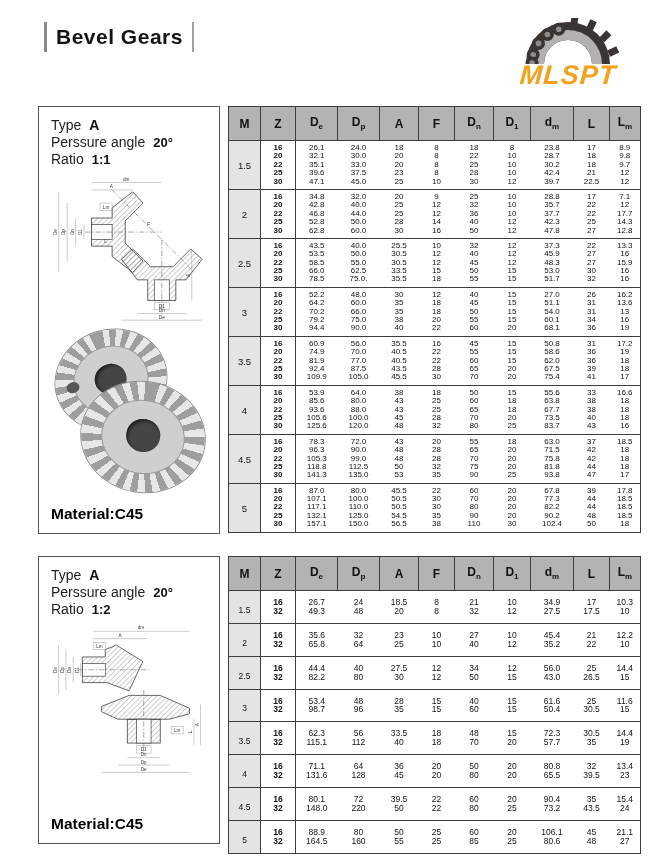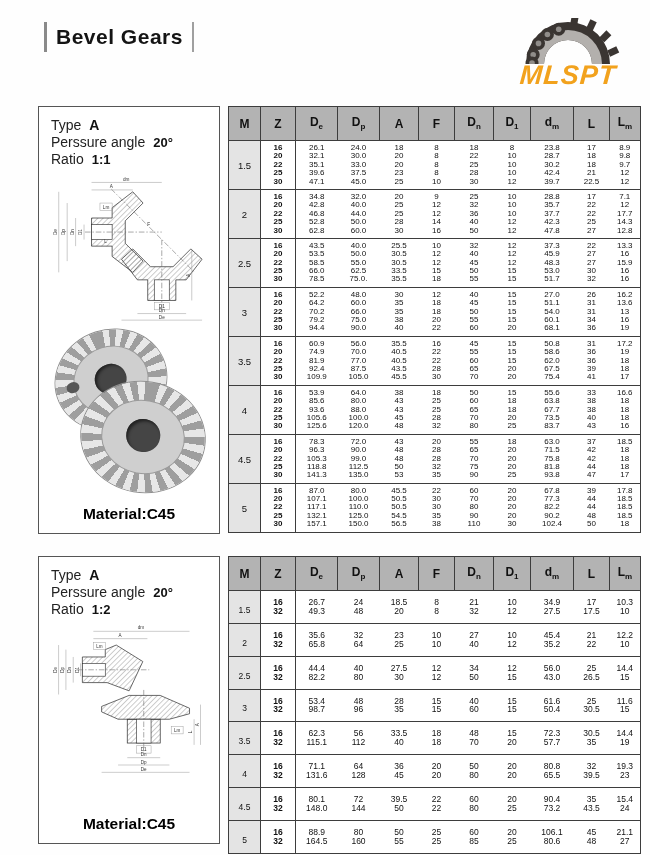--- a/index.html
+++ b/index.html
@@ -19,21 +19,21 @@
   
   .panel{position:absolute;left:38px;width:182px;border:1.4px solid #555;background:#fff;
          box-sizing:border-box;padding:10px 12px 10px 12px;display:flex;flex-direction:column;}
   .panel.s1{top:106px;height:428px;}
   .panel.s2{top:556px;height:288px;}
   .info-line{display:flex;align-items:baseline;gap:8px;margin-bottom:1px;}
   .info-label{font-size:14px;color:#222;}
   .info-value{font-size:14px;font-weight:bold;color:#111;}
   .info-value.sm{font-size:13px;text-align:center;}
   .diagram{margin:6px auto 0 auto;display:block;}
-  .material{margin-top:auto;font-size:15.5px;font-weight:bold;color:#000;text-align:center;}
+  .material{margin-top:auto;font-size:15.5px;font-weight:bold;color:#000;}
 
   
   .gear-photo{position:relative;width:152px;height:168px;margin:4px auto 0 auto;}
   .gwrap{position:absolute;}
   .teeth{position:absolute;inset:0;border-radius:50%;background:#c9c9c9;
          background:repeating-conic-gradient(#9e9e9e 0deg 8deg,#e7e7e7 8deg 16deg);
          box-shadow:0 0 0 1px #8f8f8f;}
   .face{position:absolute;inset:16%;border-radius:50%;background:#cfcfcf;border:1px solid #9a9a9a;}
   .bore{position:absolute;left:36%;top:34%;width:28%;height:30%;border-radius:50%;
         background:#454545;box-shadow:inset 2px 2px 3px #222;}
@@ -918,21 +918,21 @@
           <td rowspan="2" class="mcell">4</td>
           <td class="zcell">16</td>
           <td>71.1</td>
           <td>64</td>
           <td>36</td>
           <td>20</td>
           <td>50</td>
           <td>20</td>
           <td>80.8</td>
           <td>32</td>
-          <td>19.3</td>
+          <td>13.4</td>
         </tr>
         <tr class="glast">
           <td class="zcell">32</td>
           <td>131.6</td>
           <td>128</td>
           <td>45</td>
           <td>20</td>
           <td>80</td>
           <td>20</td>
           <td>65.5</td>
@@ -948,21 +948,21 @@
           <td>22</td>
           <td>60</td>
           <td>20</td>
           <td>90.4</td>
           <td>35</td>
           <td>15.4</td>
         </tr>
         <tr class="glast">
           <td class="zcell">32</td>
           <td>148.0</td>
-          <td>144</td>
+          <td>220</td>
           <td>50</td>
           <td>22</td>
           <td>80</td>
           <td>25</td>
           <td>73.2</td>
           <td>43.5</td>
           <td>24</td>
         </tr>
         <tr class="gfirst">
           <td rowspan="2" class="mcell">5</td>

